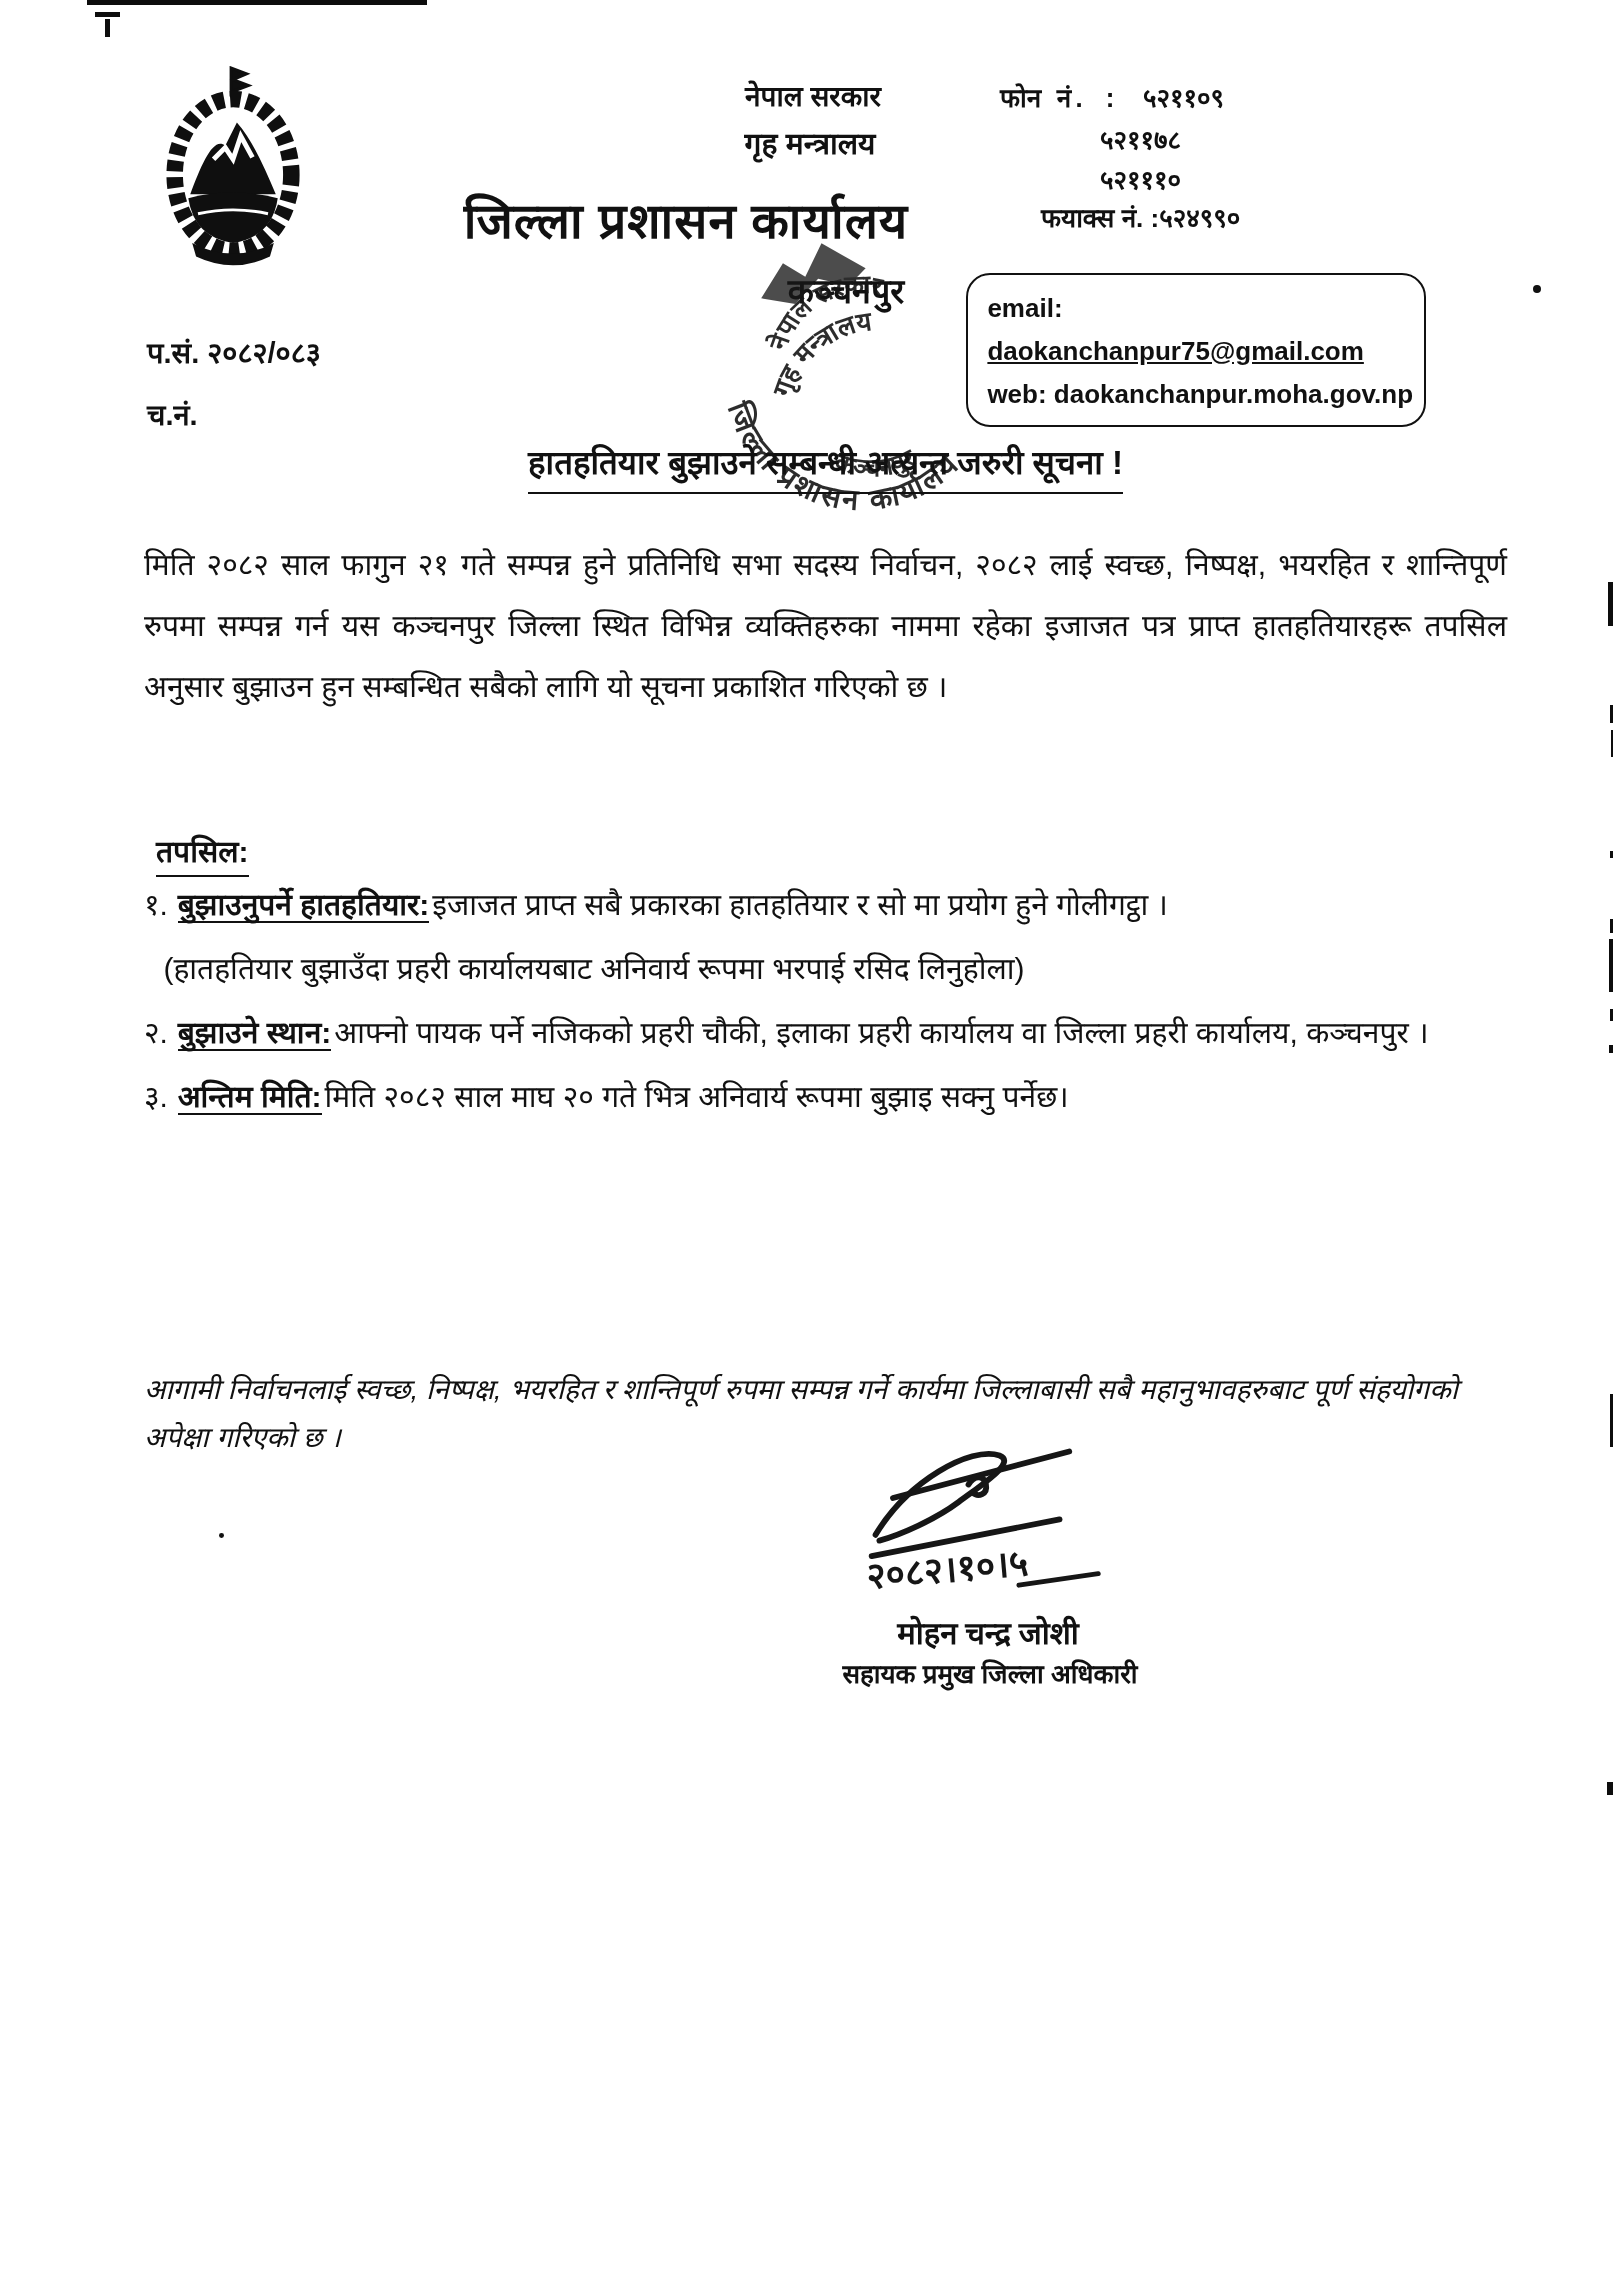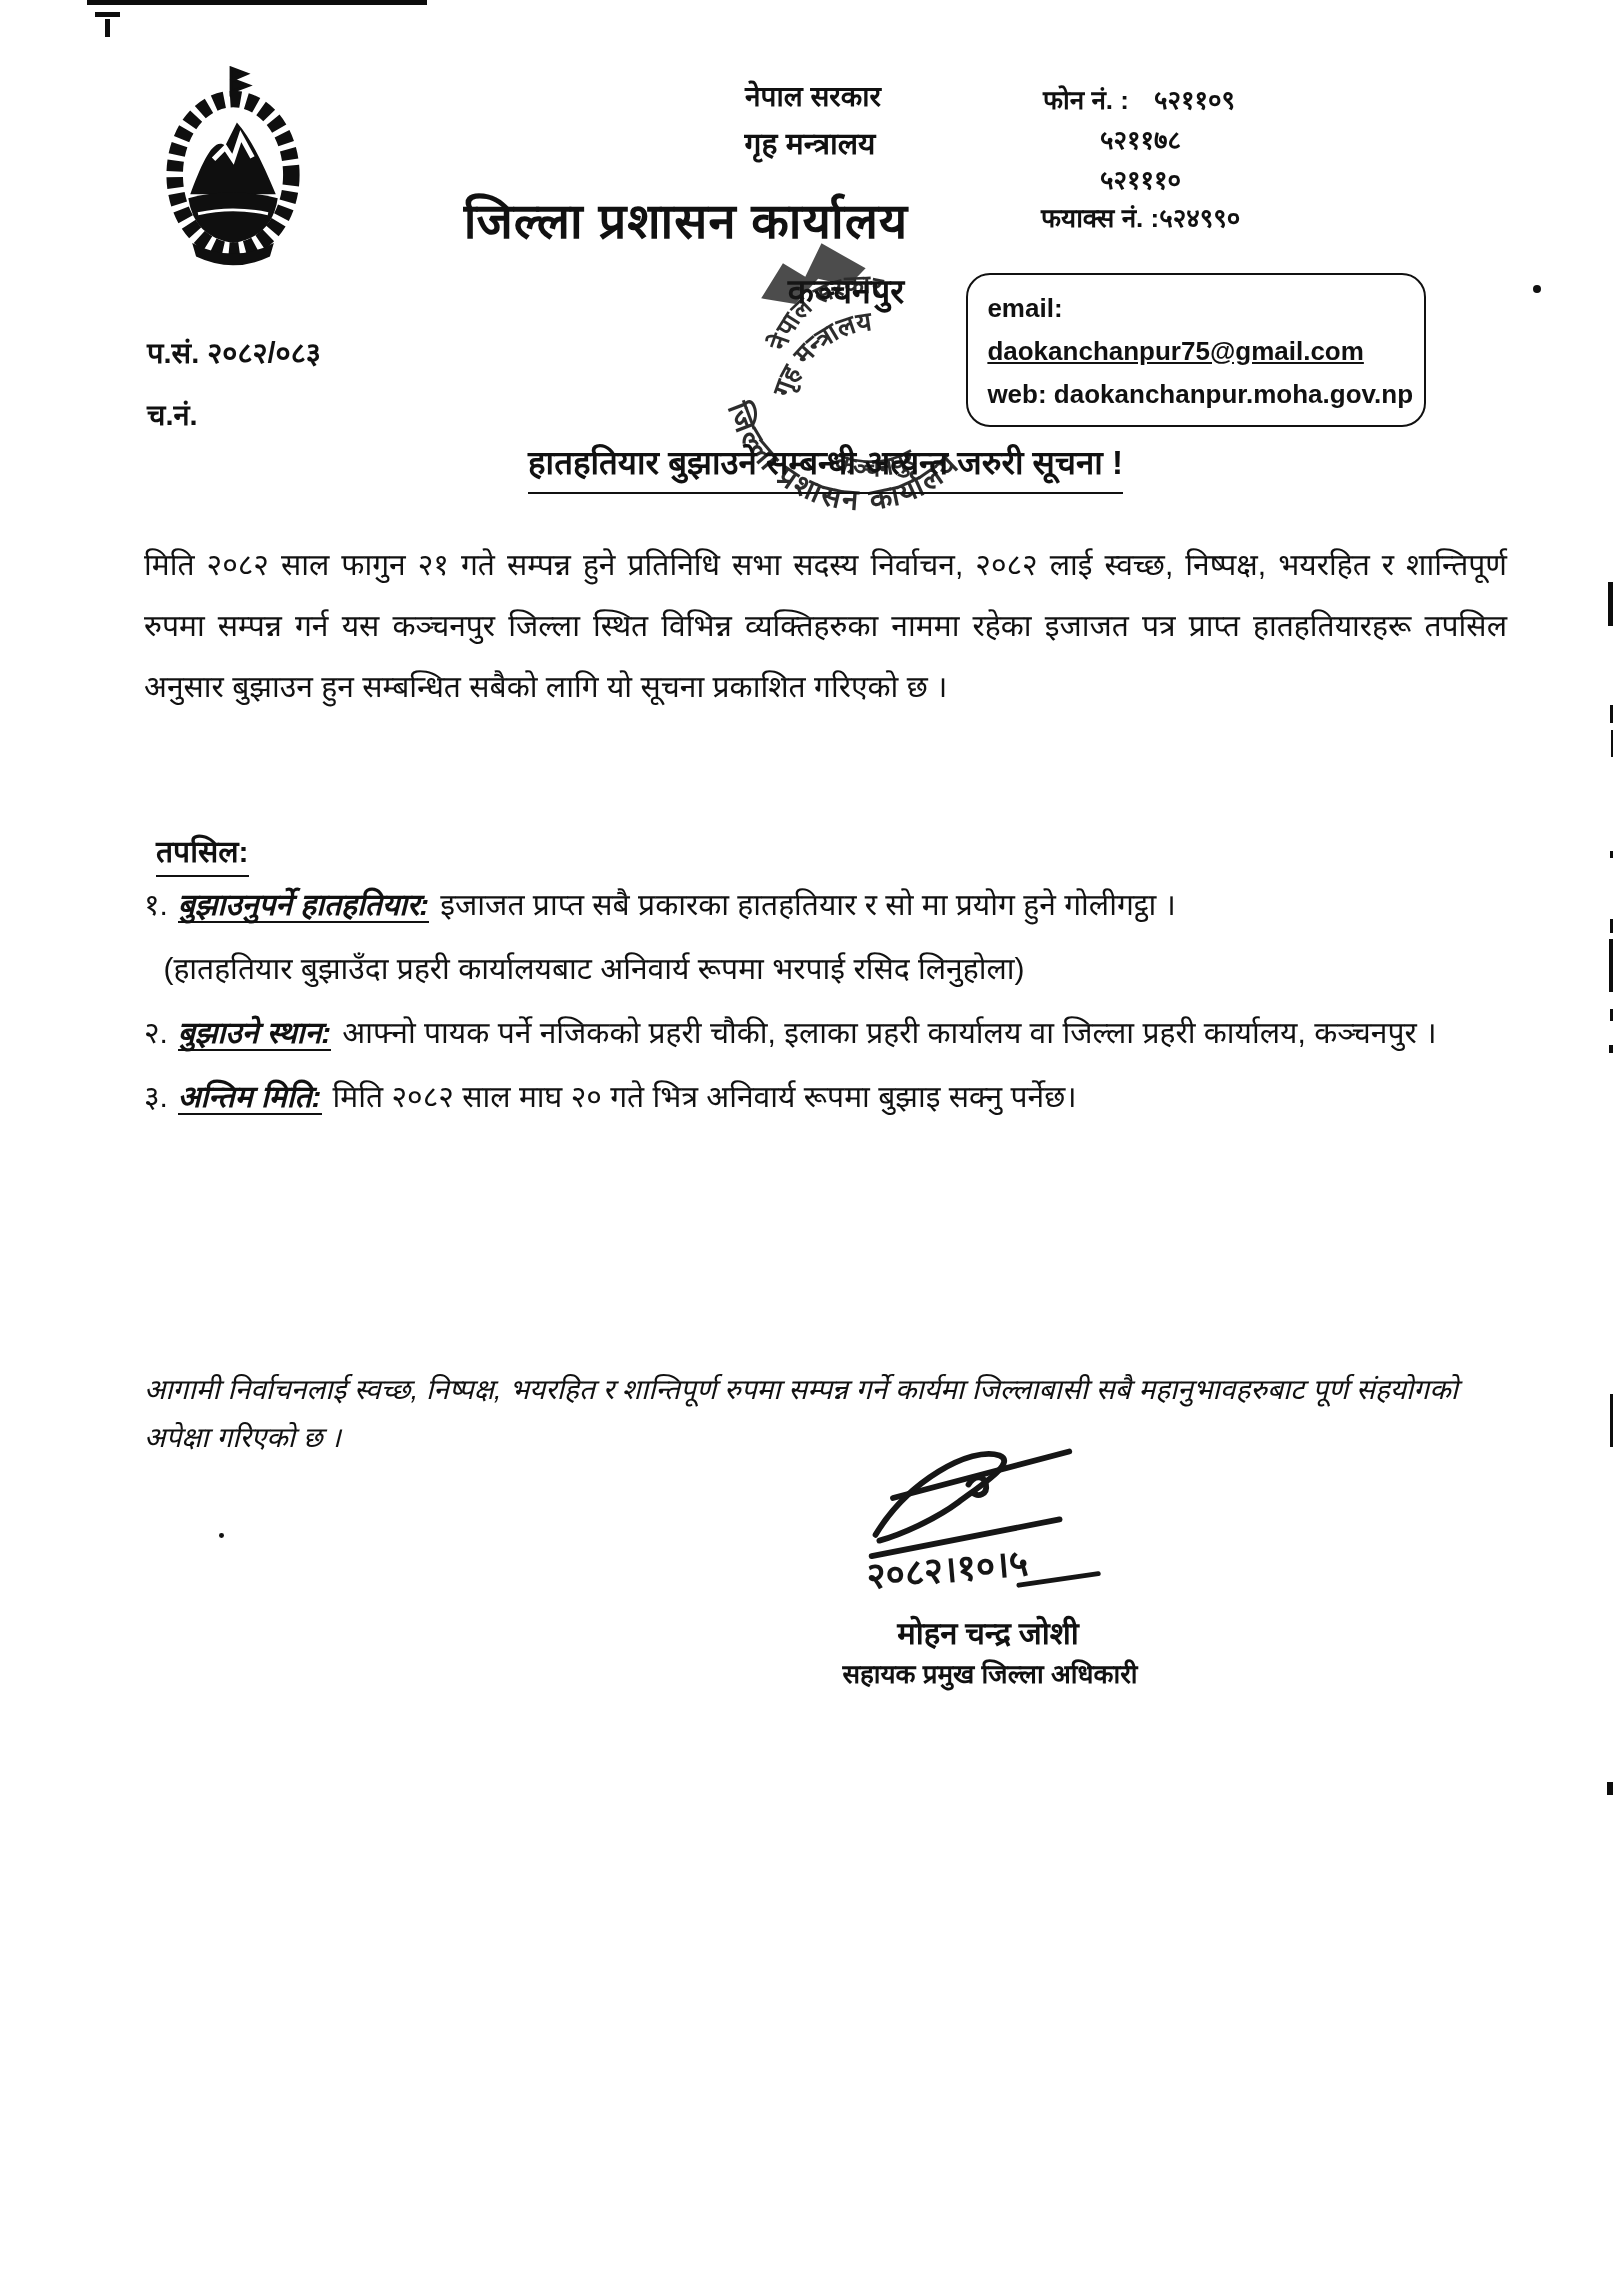--- a/index.html
+++ b/index.html
@@ -10,21 +10,21 @@
   }
   .abs{position:absolute;}
   
   .art{position:absolute;background:#0d0d0d;}
   
   .gov-line{font-size:28px;font-weight:700;white-space:nowrap;transform:translateX(-50%);}
   .ministry-line{font-size:30px;font-weight:700;white-space:nowrap;transform:translateX(-50%);}
   .office-line{font-size:49px;font-weight:700;white-space:nowrap;transform:translateX(-50%);letter-spacing:1px;}
   .district-line{font-size:34px;font-weight:700;white-space:nowrap;transform:translateX(-50%);}
   .contact{font-size:26px;font-weight:600;line-height:40px;}
-  .contact .row1{display:flex;justify-content:space-between;width:138px;white-space:nowrap;gap:25px;}
+  .contact .row1{display:flex;justify-content:center;width:138px;white-space:nowrap;gap:25px;font-family:Liberation Mono, monospace;}
   .contact .num{display:block;width:138px;text-align:right;}
   .fax-line{font-size:26px;font-weight:600;white-space:nowrap;}
   .email-box{
     border:2.9px solid #111;padding:11.6px 9.7px 9.7px 19.4px;width:427px;
     font-size:26px;font-weight:700;line-height:43px;background:#fff;
   }
   .email-box .u{text-decoration:underline;}
   
   .ref{font-size:29px;font-weight:600;white-space:nowrap;}
   
@@ -38,21 +38,21 @@
     left:144px;top:534px;width:1363px;font-size:30px;line-height:61px;
     text-align:justify;font-weight:500;
   }
   .tapasil{
     left:144px;top:830px;font-size:30px;font-weight:700;
     border-bottom:2.9px solid #111;padding-bottom:3.9px;margin-left:12px;
   }
   .list{left:144px;top:873px;width:1366px;font-size:30px;line-height:64px;font-weight:500;}
   .list-item{padding-left:19.4px;text-indent:-19.4px;text-align:justify;}
   .list-item .num{margin-right:9.7px;}
-  .list-item .label{font-weight:700;border-bottom:2.9px solid #111;margin-right:11px;font-style:italic;}
+  .list-item .label{font-weight:700;border-bottom:2.9px solid #111;margin-right:3px;}
   .list-item .note{text-indent:0;}
   .closing{
     left:144px;top:1366px;width:1378px;font-size:28px;line-height:48px;
     font-style:italic;font-weight:500;
   }
   .footer-left{left:165px;top:1548px;font-size:29px;font-weight:600;line-height:64px;}
   .sig-name{font-size:31px;font-weight:700;white-space:nowrap;transform:translateX(-50%);font-family:Liberation Serif, serif;}
   .sig-title{font-size:26px;font-weight:700;white-space:nowrap;transform:translateX(-50%);}
   .stamp-wrap{left:670px;top:215px;width:408px;height:320px;pointer-events:none;}
   .dot{position:absolute;background:#111;border-radius:50%;}

